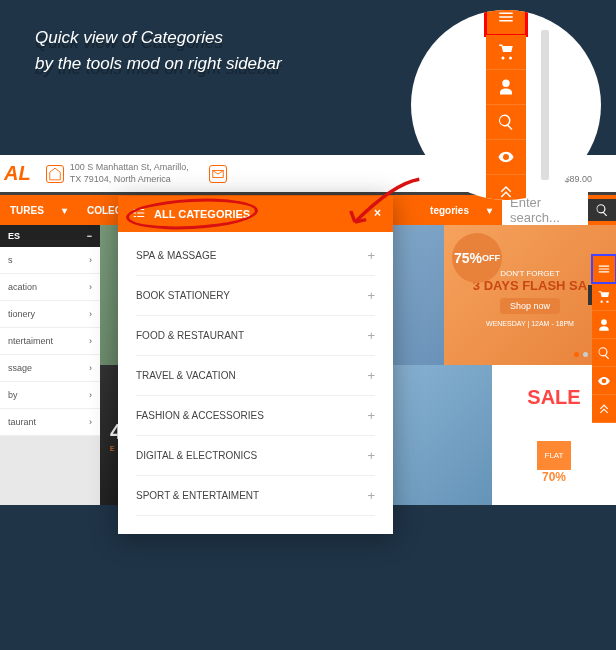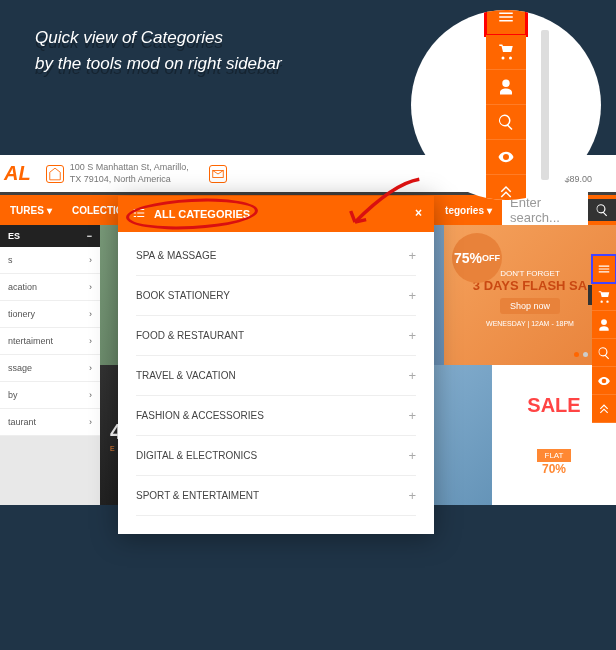--- a/index.html
+++ b/index.html
@@ -19,21 +19,21 @@
 
 .canvas { position: absolute; top: 155px; left: 0; width: 616px; height: 350px; z-index: 10; background: #e8e8e8; }
 
 .topbar { height: 40px; background: #fff; border-bottom: 3px solid #404040; display: flex; align-items: center; padding: 0 4px; font-size: 9px; color: #777; overflow: hidden; }
 .topbar .logo-fragment { color: #ff6600; font-weight: bold; font-size: 20px; font-style: italic; margin-right: 15px; }
 .topbar .info-block { display: flex; align-items: center; gap: 6px; margin-right: 20px; }
 .topbar .info-icon { width: 18px; height: 18px; border: 1px solid #ff6600; border-radius: 3px; display: flex; align-items: center; justify-content: center; color: #ff6600; font-size: 10px; }
 .topbar .info-text { line-height: 1.3; }
 
 .navbar { height: 30px; background: #ff6600; display: flex; align-items: center; color: #fff; font-size: 10px; font-weight: bold; }
-.navbar .nav-item { padding: 0 10px; display: flex; align-items: center; gap: 3px; }
+.navbar .nav-item { padding: 0 10px; display: flex; align-items: center; gap: 18px; }
 .navbar .spacer { flex: 1; }
 .navbar .search-box { background: #fff; color: #999; font-weight: normal; padding: 4px 8px; font-size: 13px; width: 86px; display: flex; align-items: center; }
 .navbar .search-btn { background: #333; width: 28px; height: 22px; display: flex; align-items: center; justify-content: center; }
 
 .content-area { position: relative; height: 280px; }
 
 .left-side { position: absolute; left: 0; top: 0; width: 100px; }
 .side-header { background: #222; color: #fff; font-size: 9px; font-weight: bold; padding: 6px 8px; display: flex; align-items: center; justify-content: space-between; }
 .side-item { background: #fff; border-bottom: 1px solid #eee; padding: 8px; font-size: 9px; color: #555; display: flex; justify-content: space-between; align-items: center; }
 
@@ -50,21 +50,21 @@
 .banner .badge-circle { width: 50px; height: 50px; background: #e8823a; border-radius: 50%; display: flex; flex-direction: row; align-items: center; justify-content: center; color: #fff; font-weight: bold; font-size: 14px; position: absolute; }
 .banner .slider-arrow { position: absolute; right: 8px; top: 50%; transform: translateY(-50%); width: 20px; height: 20px; background: #333; color: #fff; display: flex; align-items: center; justify-content: center; font-size: 11px; }
 .banner .dots { position: absolute; bottom: 8px; right: 10px; display: flex; gap: 4px; }
 .banner .dot { width: 5px; height: 5px; border-radius: 50%; background: #ccc; }
 .banner .dot.active { background: #ff6600; }
 
 .right-toolbar { position: absolute; right: 0; top: 30px; width: 24px; z-index: 50; }
 .rt-item { width: 24px; height: 28px; background: #ff6600; border-bottom: 1px solid rgba(255,255,255,0.15); display: flex; align-items: center; justify-content: center; color: #fff; font-size: 11px; }
 .rt-item.selected { outline: 2px solid #4443ff; outline-offset: -1px; }
 
-.modal { position: absolute; top: 196px; left: 118px; width: 316px; background: #fff; z-index: 70; box-shadow: 0 4px 25px rgba(0,0,0,0.35); }
+.modal { position: absolute; top: 196px; left: 118px; width: 275px; background: #fff; z-index: 70; box-shadow: 0 4px 25px rgba(0,0,0,0.35); }
 .modal-header { background: #ff6600; color: #fff; padding: 10px 14px; display: flex; align-items: center; gap: 8px; font-size: 11px; font-weight: bold; position: relative; }
 .modal-header .close { position: absolute; right: 12px; top: 10px; color: #fff; font-size: 12px; }
 .red-circle { position: absolute; top: 3px; left: 8px; width: 132px; height: 30px; border: 3px solid #d91010; border-radius: 50%; transform: rotate(-3deg); pointer-events: none; }
 .modal-body { padding: 4px 18px 18px; }
 .modal-item { padding: 12px 0; border-bottom: 1px solid #eee; font-size: 10px; color: #444; display: flex; justify-content: space-between; align-items: center; }
 .modal-item .plus { color: #aaa; font-size: 13px; }
 
 .icon-svg { width: 14px; height: 14px; fill: currentColor; }
 .icon-svg-lg { width: 18px; height: 18px; fill: currentColor; }
 </style>
@@ -243,21 +243,21 @@
       </div>
       <div class="banner-row">
         <div class="banner b4">
           <div style="font-size:22px; font-weight:bold;"><span>40%</span><span style="font-size:12px;">OFF</span></div>
           <div style="font-size:7px; letter-spacing:2px; color:#ff8833;">E V E R Y  T H I N G</div>
         </div>
         <div class="banner b5"></div>
         <div class="banner b6"></div>
         <div class="banner b7">
           <div style="color:#ff4444; font-size:20px; font-weight:bold;">SALE</div>
-          <div style="background:#ff8833; color:#fff; font-size:8px; padding:2px 8px;margin-top:32px;">FLAT</div>
+          <div style="background:#ff8833; color:#fff; font-size:8px; padding:10px 8px;margin-top:32px;">FLAT</div>
           <div style="color:#ff8833; font-size:12px; font-weight:bold;">70%</div>
         </div>
       </div>
     </div>
 
     <div class="right-toolbar">
       <div class="rt-item selected">
           <svg class="icon-svg" viewBox="0 0 24 24">
             <path d="M3 6h18v2H3zm0 5h18v2H3zm0 5h18v2H3z"></path>
           </svg>

